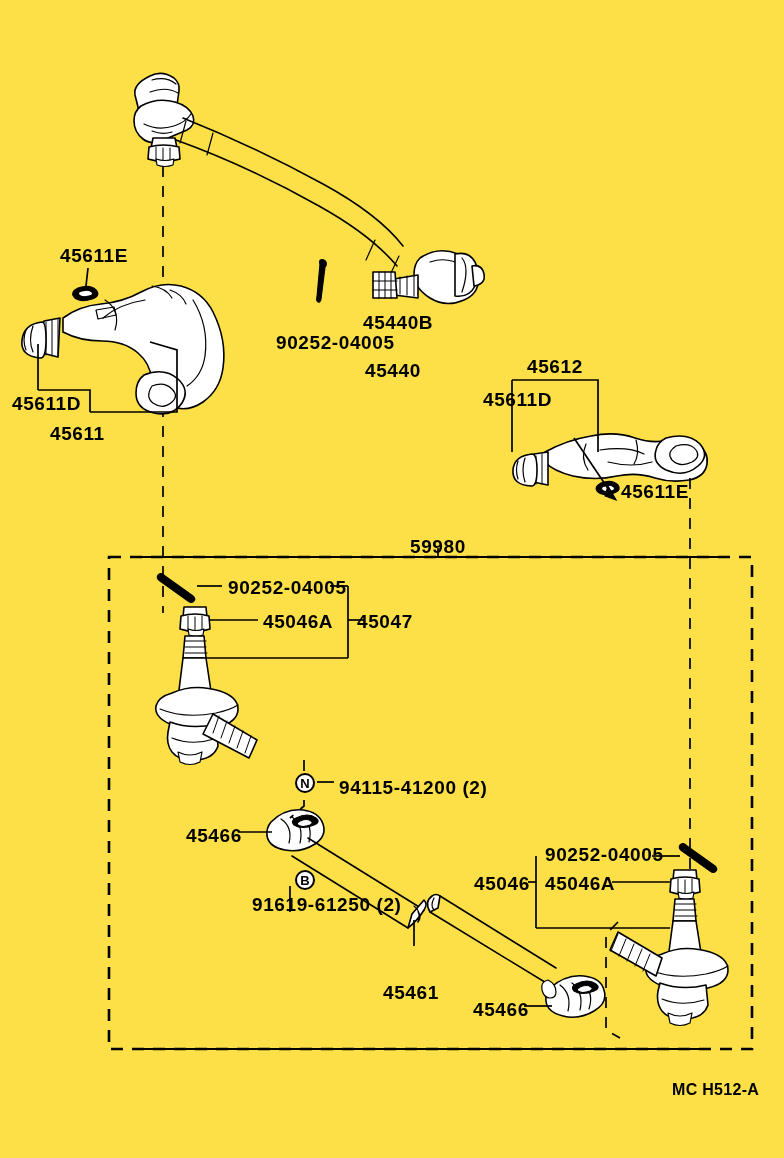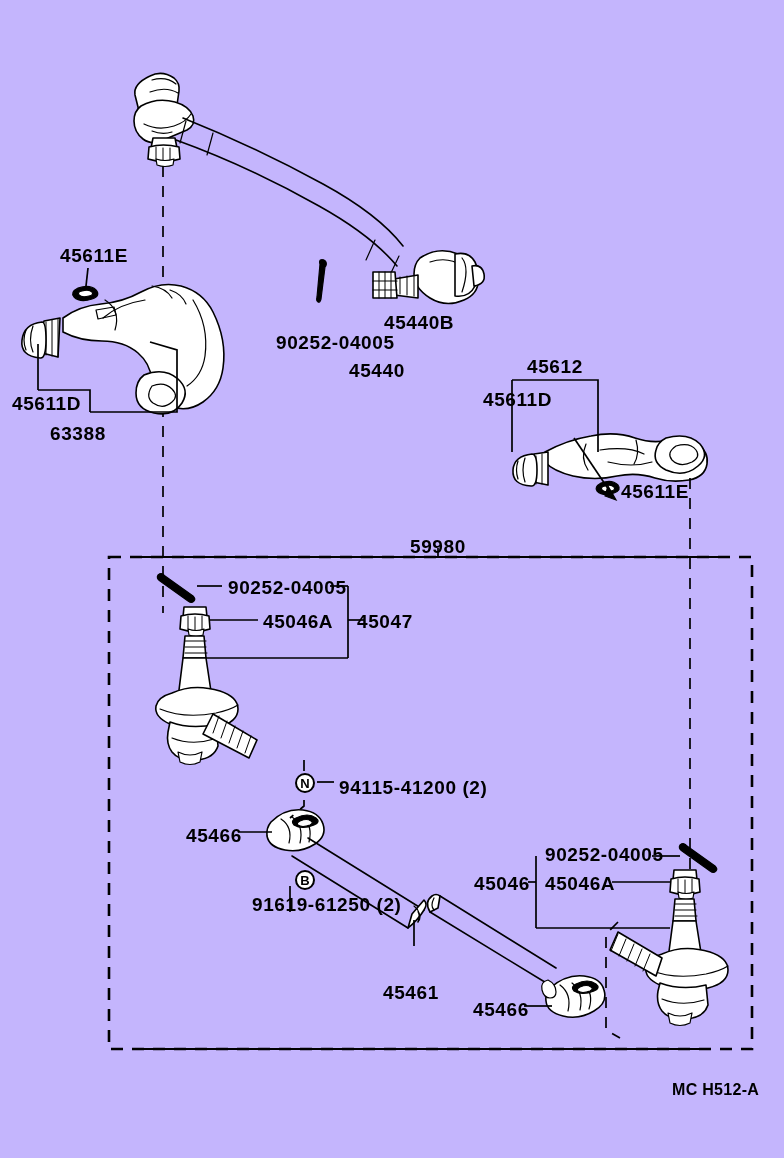--- a/index.html
+++ b/index.html
@@ -5,21 +5,21 @@
 <style>
   html,body{margin:0;padding:0;background:#ffffff;}
   body{
     font-family:"Liberation Sans","DejaVu Sans",sans-serif;
     -webkit-font-smoothing:antialiased;
   }
   #page{
     position:relative;
     width:784px;
     height:1158px;
-    background:#c4b5fd;
+    background:#fde047;
     overflow:hidden;
   }
   #artboard{
     position:absolute;
     left:0; top:0;
     width:784px;
     height:1158px;
   }
   .lbl{
     position:absolute;
@@ -323,25 +323,25 @@
       <path class="lead" d="M536 856 L536 928"></path>
       <path class="lead" d="M536 882 L528 882"></path>
 
       <path class="dash" d="M618 922 L606 934 L606 1030 L620 1038"></path>
     </g>
 
   </svg>
 
   <div class="lbl" style="left:60px;  top:246px;">45611E</div>
   <div class="lbl" style="left:12px;  top:394px;">45611D</div>
-  <div class="lbl" style="left:50px;  top:424px;">63388</div>
+  <div class="lbl" style="left:50px;  top:424px;">45611</div>
 
   <div class="lbl" style="left:276px; top:333px;">90252-04005</div>
-  <div class="lbl" style="left:384px; top:313px;text-align:center;">45440B</div>
-  <div class="lbl" style="left:349px; top:361px;">45440</div>
+  <div class="lbl" style="left:363px; top:313px;text-align:center;">45440B</div>
+  <div class="lbl" style="left:365px; top:361px;">45440</div>
 
   <div class="lbl" style="left:527px; top:357px;">45612</div>
   <div class="lbl" style="left:483px; top:390px;">45611D</div>
   <div class="lbl" style="left:621px; top:482px;">45611E</div>
 
   <div class="lbl" style="left:410px; top:537px;">59980</div>
 
   <div class="lbl" style="left:228px; top:578px;">90252-04005</div>
   <div class="lbl" style="left:263px; top:612px;">45046A</div>
   <div class="lbl" style="left:357px; top:612px;text-align:center;">45047</div>

